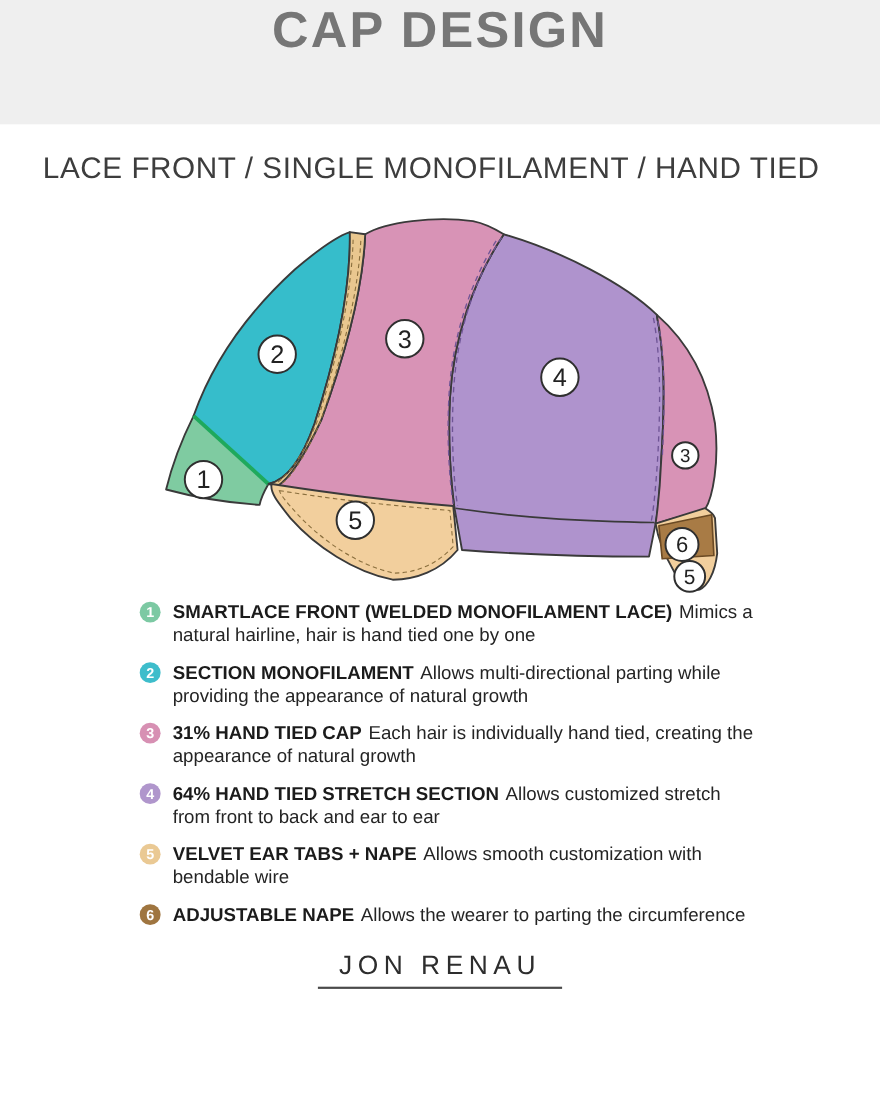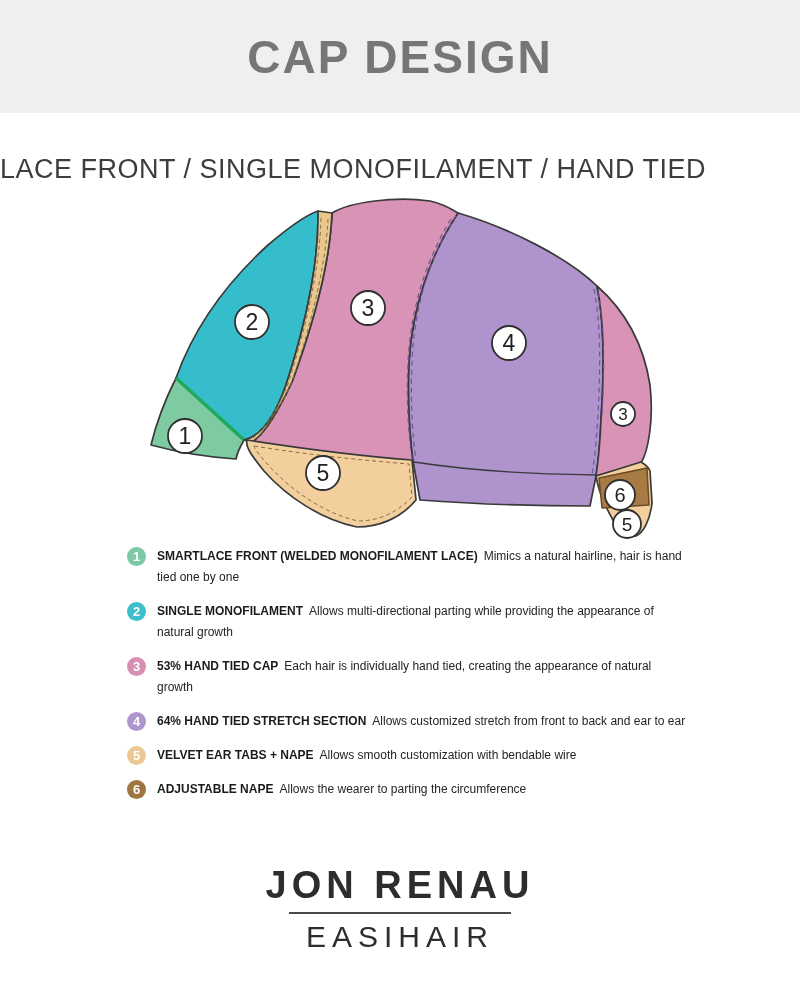--- a/index.html
+++ b/index.html
@@ -1,33 +1,33 @@
 <!DOCTYPE html>
 <html><head>
 <meta charset="utf-8">
 <style>
   html,body{margin:0;padding:0;background:#ffffff;}
   .page{position:relative;width:800px;height:1000px;background:#ffffff;overflow:hidden;
         font-family:"Liberation Sans",sans-serif;}
   .band{position:absolute;left:0;top:0;width:800px;height:113px;background:#efefef;
-        display:flex;align-items:center;justify-content:center;}
+        display:flex;align-items:flex-start;justify-content:center;}
   .band h1{margin:0;font-size:46px;font-weight:700;letter-spacing:2px;color:#767676;}
-  .subtitle{position:absolute;left:0;top:154px;width:784px;
+  .subtitle{position:absolute;left:0;top:138px;width:784px;text-align:center;
         font-size:27px;font-weight:400;color:#3d3d3d;letter-spacing:0.5px;}
   .capsvg{position:absolute;left:120px;top:190px;}
   .legend{position:absolute;left:127px;top:546px;width:562px;}
   .item{display:flex;gap:11px;margin-bottom:13px;}
   .bullet{flex:0 0 auto;width:19px;height:19px;margin-top:1px;border-radius:50%;
         display:flex;align-items:center;justify-content:center;
         color:#ffffff;font-size:13px;font-weight:700;}
-  .itext{font-size:12px;line-height:21px;color:#242424;}
+  .itext{font-size:17px;line-height:21px;color:#242424;}
   .lt{font-weight:700;color:#1b1b1b;}
   .ld{font-weight:400;margin-left:6px;}
   .footer{position:absolute;left:0;top:864px;width:800px;text-align:center;color:#2d2d2d;}
-  .brand{font-size:38px;font-weight:700;letter-spacing:5px;}
+  .brand{font-size:24px;font-weight:400;letter-spacing:5px;}
   .divider{width:222px;border:none;border-top:2px solid #4a4a4a;margin:5px auto 6px auto;}
   .subbrand{font-size:30px;font-weight:400;letter-spacing:6px;}
   .cap-outline{stroke:#3a3a3a;stroke-width:1.7;stroke-linejoin:round;}
   .dash-purple{fill:none;stroke:#6f5596;stroke-width:1.2;stroke-dasharray:5 4;}
   .dash-tan{fill:none;stroke:#8a6f3e;stroke-width:1;stroke-dasharray:4 3;}
   .solidline{fill:none;stroke:#3a3a3a;stroke-width:1.5;}
   .numcircle{fill:#ffffff;stroke:#2f2f2f;stroke-width:1.8;}
   .numtext{fill:#222222;font-family:"Liberation Sans",sans-serif;font-weight:400;text-anchor:middle;}
 </style>
 </head>
@@ -103,39 +103,38 @@
     </g>
   </svg>
 
   <div class="legend">
     <div class="item">
       <div class="bullet" style="background: rgb(124, 201, 163);">1</div>
       <div class="itext"><span class="lt">SMARTLACE FRONT (WELDED MONOFILAMENT LACE)</span><span class="ld">Mimics a natural hairline, hair is hand tied one by one</span></div>
     </div>
     <div class="item">
       <div class="bullet" style="background: rgb(62, 189, 203);">2</div>
-      <div class="itext"><span class="lt">SINGLE MONOFILAMENT</span><span class="ld">Allows multi-directional parting while providing the appearance of natural growth</span></div>
+      <div class="itext"><span class="lt">SECTION MONOFILAMENT</span><span class="ld">Allows multi-directional parting while providing the appearance of natural growth</span></div>
     </div>
     <div class="item">
       <div class="bullet" style="background: rgb(215, 144, 179);">3</div>
-      <div class="itext"><span class="lt">53% HAND TIED CAP</span><span class="ld">Each hair is individually hand tied, creating the appearance of natural growth</span></div>
+      <div class="itext"><span class="lt">31% HAND TIED CAP</span><span class="ld">Each hair is individually hand tied, creating the appearance of natural growth</span></div>
     </div>
     <div class="item">
       <div class="bullet" style="background: rgb(176, 150, 204);">4</div>
       <div class="itext"><span class="lt">64% HAND TIED STRETCH SECTION</span><span class="ld">Allows customized stretch from front to back and ear to ear</span></div>
     </div>
     <div class="item">
       <div class="bullet" style="background: rgb(234, 201, 148);">5</div>
       <div class="itext"><span class="lt">VELVET EAR TABS + NAPE</span><span class="ld">Allows smooth customization with bendable wire</span></div>
     </div>
     <div class="item">
       <div class="bullet" style="background: rgb(159, 117, 64);">6</div>
       <div class="itext"><span class="lt">ADJUSTABLE NAPE</span><span class="ld">Allows the wearer to parting the circumference</span></div>
     </div>
   </div>
 
   <div class="footer">
     <div class="brand">JON RENAU</div>
     <hr class="divider">
-    <div class="subbrand">EASIHAIR</div>
   </div>
 
 </div>
 
 </body></html>

